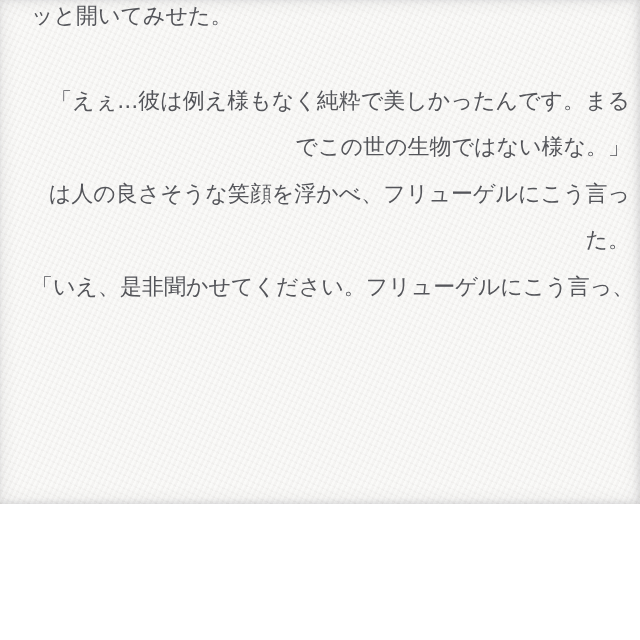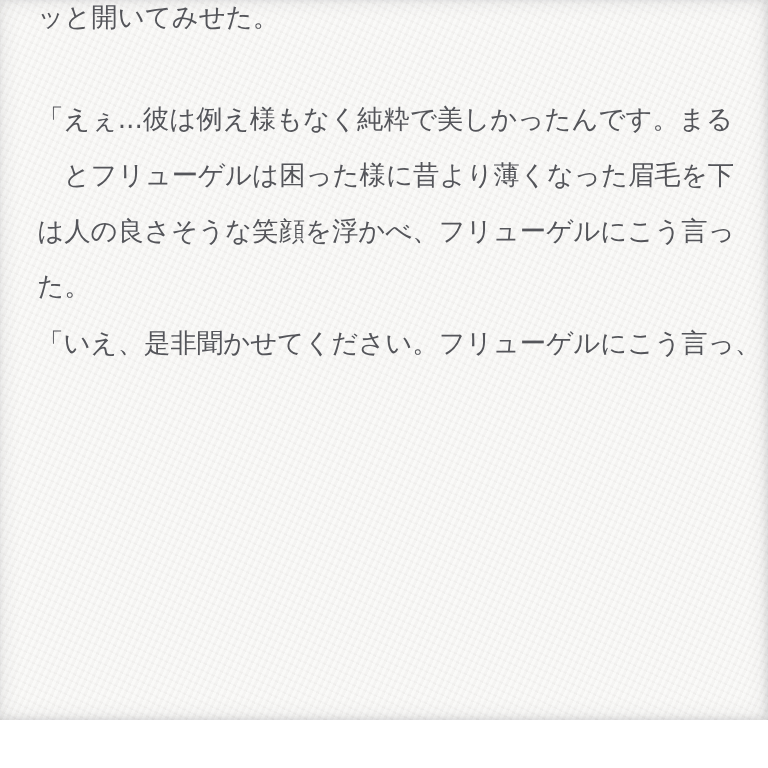--- a/index.html
+++ b/index.html
@@ -8,21 +8,21 @@
   }
   body {
     width: 640px;
     height: 640px;
     overflow: hidden;
     font-family: "DejaVu Sans", sans-serif;
   }
   .page {
     position: relative;
     width: 640px;
-    height: 600px;
+    height: 504px;
     background-color: #f5f4f2;
     
     background-image:
       repeating-linear-gradient(115deg, rgba(255,255,255,0.35) 0px, rgba(255,255,255,0.35) 2px, rgba(0,0,0,0.012) 3px, rgba(0,0,0,0.012) 5px),
       repeating-linear-gradient(25deg, rgba(0,0,0,0.010) 0px, rgba(0,0,0,0.010) 1px, rgba(255,255,255,0.25) 2px, rgba(255,255,255,0.25) 6px);
     box-shadow: inset 0 0 18px rgba(60,60,65,0.10), inset -3px 0 6px rgba(60,60,65,0.07), inset 0 -2px 5px rgba(60,60,65,0.06);
   }
   .text-block {
     position: absolute;
     left: 31px;
@@ -32,29 +32,30 @@
     font-size: 22px;
     line-height: 46.6px;
     letter-spacing: 0;
   }
   .line {
     white-space: nowrap;
     height: 46.6px;
   }
   .body-lines {
     margin-top: 38px;
+    text-align: right;
   }
 </style>
 </head>
 <body>
 
 <div class="page" style="background-color: rgb(245, 244, 242);">
   <div class="text-block" style="color: rgb(84, 85, 90);">
     <div class="line">ッと開いてみせた。</div>
     <div class="body-lines">
         <div class="line">「えぇ...彼は例え様もなく純粋で美しかったんです。まる</div>
-        <div class="line">　とフリューゲルは困った様に昔より薄くなった眉毛を下</div>
+        <div class="line">でこの世の生物ではない様な。」</div>
         <div class="line">は人の良さそうな笑顔を浮かべ、フリューゲルにこう言っ</div>
         <div class="line">た。</div>
         <div class="line">「いえ、是非聞かせてください。フリューゲルにこう言っ、</div>
       </div>
   </div>
 </div>
 
 </body></html>

